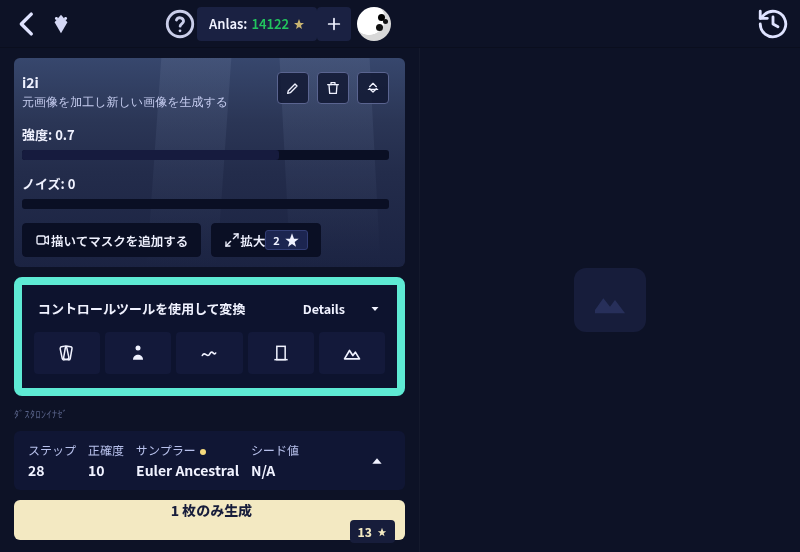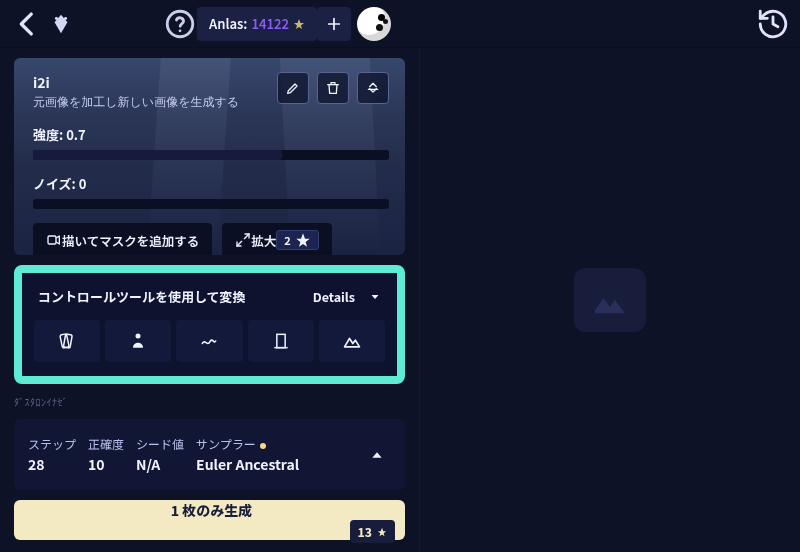--- a/index.html
+++ b/index.html
@@ -31,21 +31,21 @@
   .anlas {
     display: flex; align-items: center;
     background: #1a2142;
     border-radius: 4px;
     height: 34px;
     padding: 0 12px;
     font-size: 13px; font-weight: 600;
     gap: 4px;
     cursor: pointer;
   }
-  .anlas .val { color: #8b5cf6; }
+  .anlas .val { color: #22c55e; }
   .plus {
     width: 34px; height: 34px;
     background: #1a2142;
     border-radius: 4px;
     display: flex; align-items: center; justify-content: center;
     font-size: 20px; font-weight: 600;
     cursor: pointer;
   }
   .avatar {
     width: 34px; height: 34px;
@@ -82,21 +82,21 @@
     background: #171d3b;
     display:flex; align-items:center; justify-content:center;
   }
   .placeholder svg { width: 44px; height: 40px; opacity:.85;}
 
   
   .i2i-card {
     position: relative;
     border-radius: 6px;
     background: linear-gradient(180deg, #37476d 0%, #2b3656 30%, #232c4b 55%, #1b2342 100%);
-    padding: 14px 16px 16px 19px;
+    padding: 14px 16px 16px 8px;
     overflow: hidden;
   }
   .i2i-card::before, .i2i-card::after{
     content:""; position:absolute; top:0; bottom:0; width:70px;
     background: linear-gradient(180deg,#5a6a8e,#1b2342);
     opacity:.35;
   }
   .i2i-card::before{ left:140px; transform:skewX(-4deg);}
   .i2i-card::after{ right:30px; transform:skewX(3deg); width:90px;}
   .i2i-head {
@@ -155,21 +155,21 @@
     background:#0d132e;
     padding:4px 4px 4px 4px;
     display:flex; flex-direction:column;
   }
   .ctrl-head{
     display:flex; align-items:center;
     padding:10px 12px 8px 12px;
     font-size:13px; font-weight:700;
   }
   .ctrl-head .details{
-    margin-left:auto; display:flex; align-items:center; gap:14px;
+    margin-left:auto; display:flex; align-items:center; gap:24px;
     font-size:12.5px; cursor:pointer;
   }
   .ctrl-grid{
     display:grid; grid-template-columns:repeat(5,1fr);
     gap:5px;
     padding:6px 8px 10px 8px;
   }
   .tool{
     height:42px;
     background:#13193a;
@@ -179,21 +179,21 @@
   }
   .tool svg{width:20px;height:20px;}
 
   .hint{ font-size:10px; color:#5a648b; letter-spacing:.5px; }
 
   
   .params{
     background:#101634;
     border-radius:6px;
     display:flex; align-items:center;
-    padding:16px 14px;
+    padding:10px 14px;
     gap:12px;
   }
   .pcol .pl{ font-size:12px; color:#b7c0eb; }
   .pcol .pv{ font-size:14px; font-weight:700; margin-top:2px;}
   .dot{ display:inline-block; width:6px; height:6px; border-radius:50%; background:#f5d97d; margin-left:4px; vertical-align:middle;}
   .params .chev{
     margin-left:auto;
     width:28px;height:28px;
     display:flex;align-items:center;justify-content:center;
     cursor:pointer;
@@ -393,26 +393,26 @@
       <div class="params">
         <div class="pcol">
           <div class="pl">ステップ</div>
           <div class="pv">28</div>
         </div>
         <div class="pcol">
           <div class="pl">正確度</div>
           <div class="pv">10</div>
         </div>
         <div class="pcol">
+          <div class="pl"><span>サンプラー</span><span class="dot"></span></div>
+          <div class="pv">Euler Ancestral</div>
+        </div>
+        <div class="pcol">
           <div class="pl">シード値</div>
           <div class="pv">N/A</div>
-        </div>
-        <div class="pcol">
-          <div class="pl"><span>サンプラー</span><span class="dot"></span></div>
-          <div class="pv">Euler Ancestral</div>
         </div>
         <div class="chev">
           <svg width="16" height="16" viewBox="0 0 24 24" fill="currentColor">
               <path d="M5 16l7-8 7 8z"></path>
             </svg>
         </div>
       </div>
 
       <div class="genbar">
         <span>1 枚のみ生成</span>

